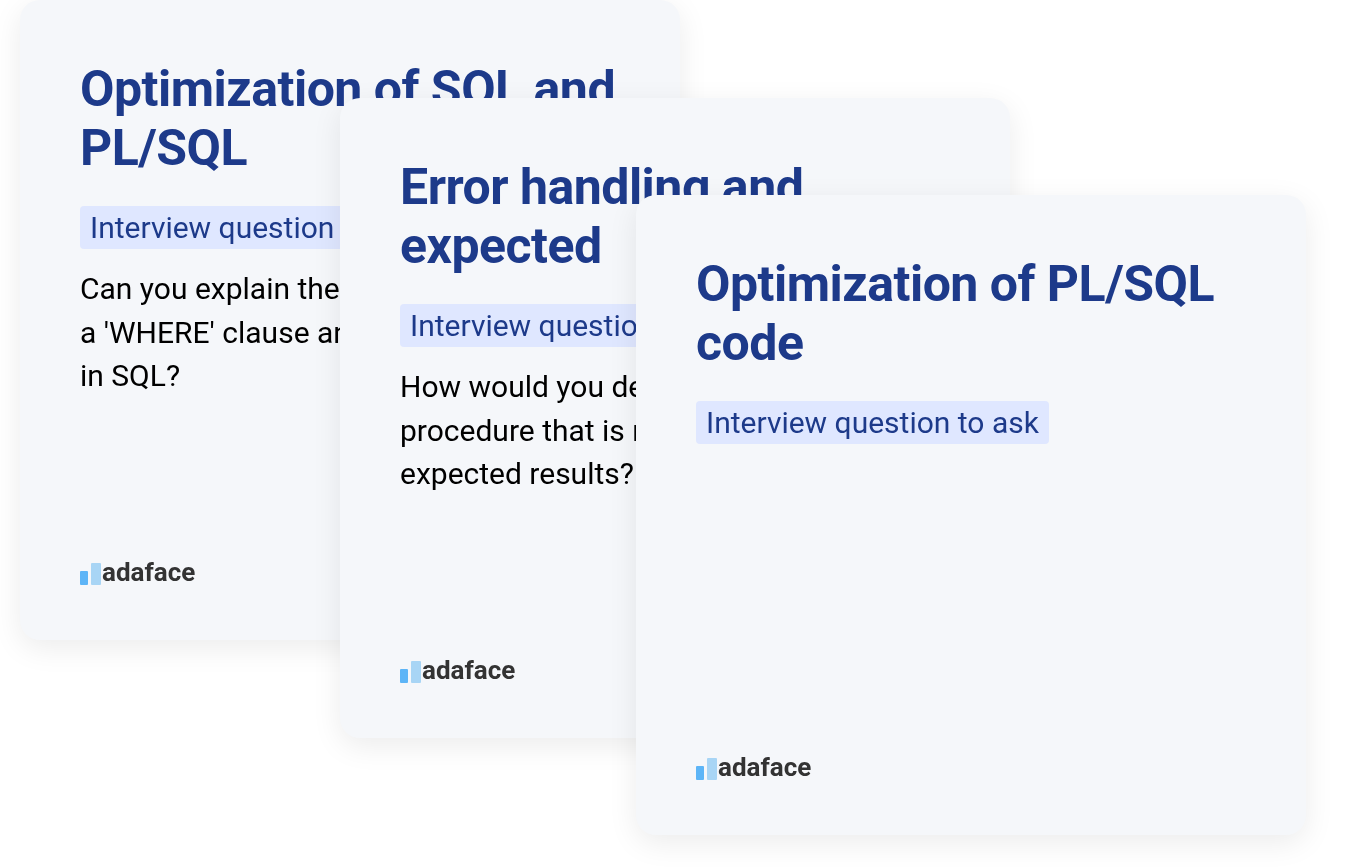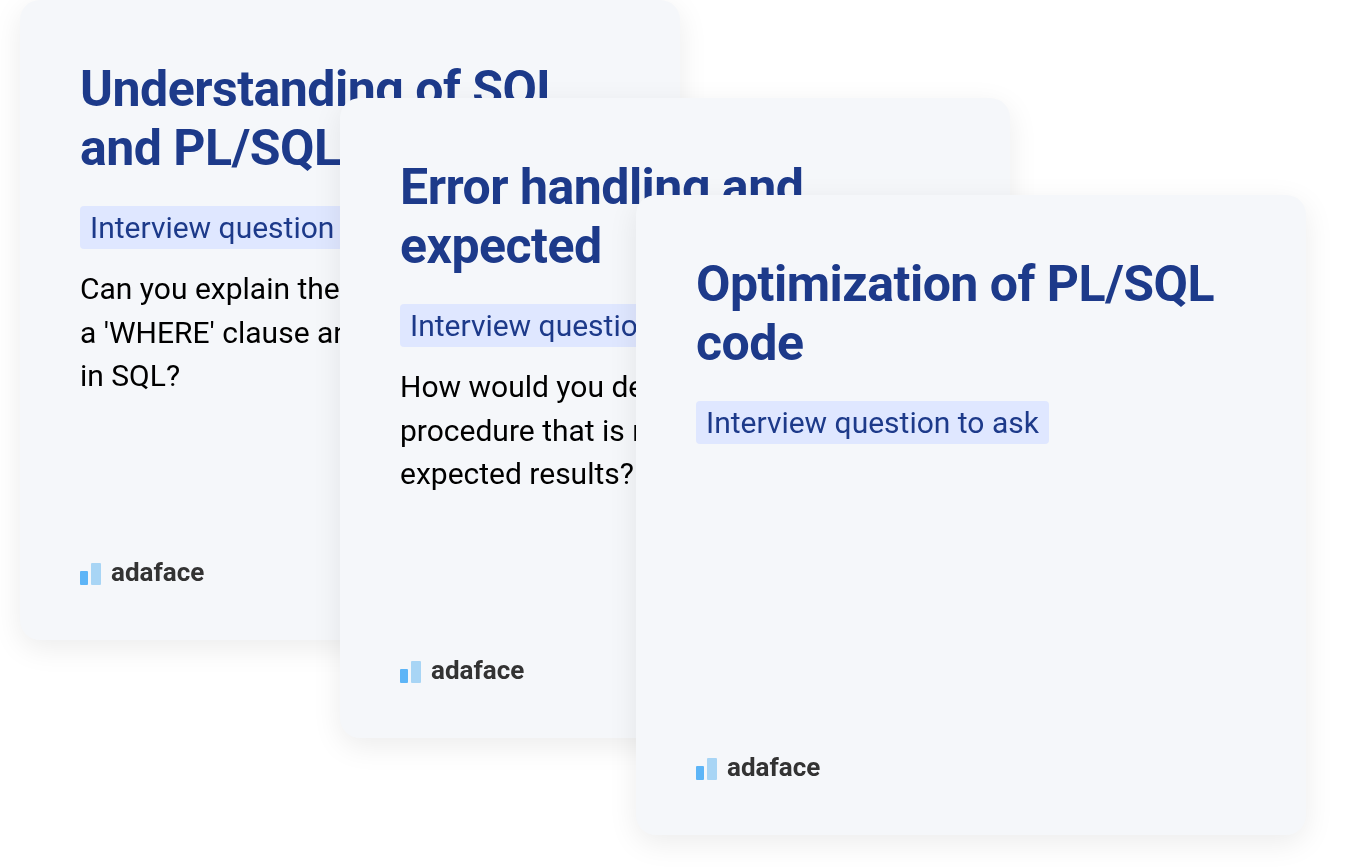--- a/index.html
+++ b/index.html
@@ -66,21 +66,21 @@
       color: #000000;
       line-height: 1.45;
       font-weight: 400;
     }
     .card-footer {
       position: absolute;
       bottom: 55px;
       left: 60px;
       display: flex;
       align-items: flex-end;
-      gap: 10px;
+      gap: 1px;
     }
     .logo-icon {
       display: flex;
       align-items: flex-end;
       gap: 3px;
     }
     .logo-bar-1 {
       width: 8px;
       height: 14px;
       background: #5db5f7;
@@ -96,21 +96,21 @@
       font-size: 26px;
       font-weight: 700;
       color: #333333;
       line-height: 1;
     }
   </style>
 </head>
 <body>
 
 <div class="card card-1">
-  <h2 class="card-title">Understanding of SQL and PL/SQL</h2>
+  <h2 class="card-title">Optimization of SQL and PL/SQL</h2>
   <div class="card-badge">Interview question to ask</div>
   <p class="card-question">Can you explain the difference between a 'WHERE' clause and a 'HAVING' clause in SQL?</p>
   <div class="card-footer">
     <div class="logo-icon">
       <div class="logo-bar-1"></div>
       <div class="logo-bar-2"></div>
     </div>
     <span class="logo-text">adaface</span>
   </div>
 </div>

